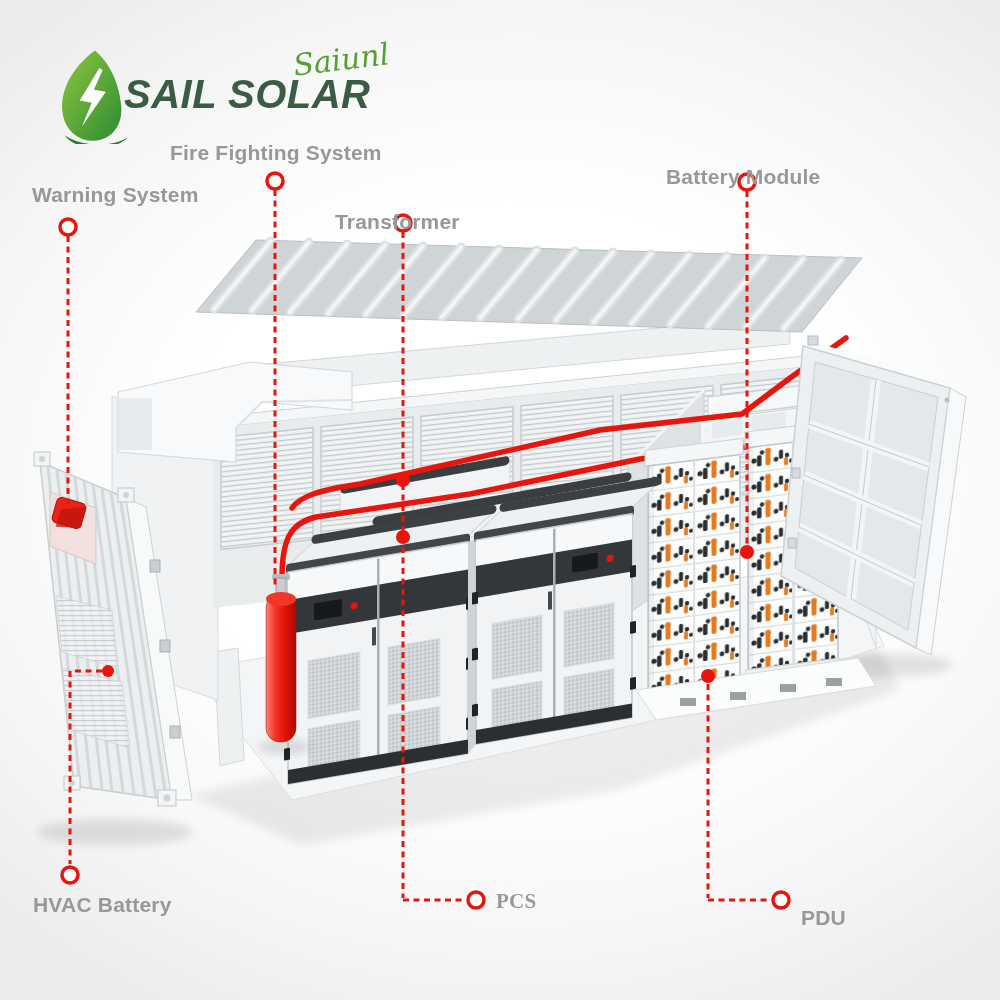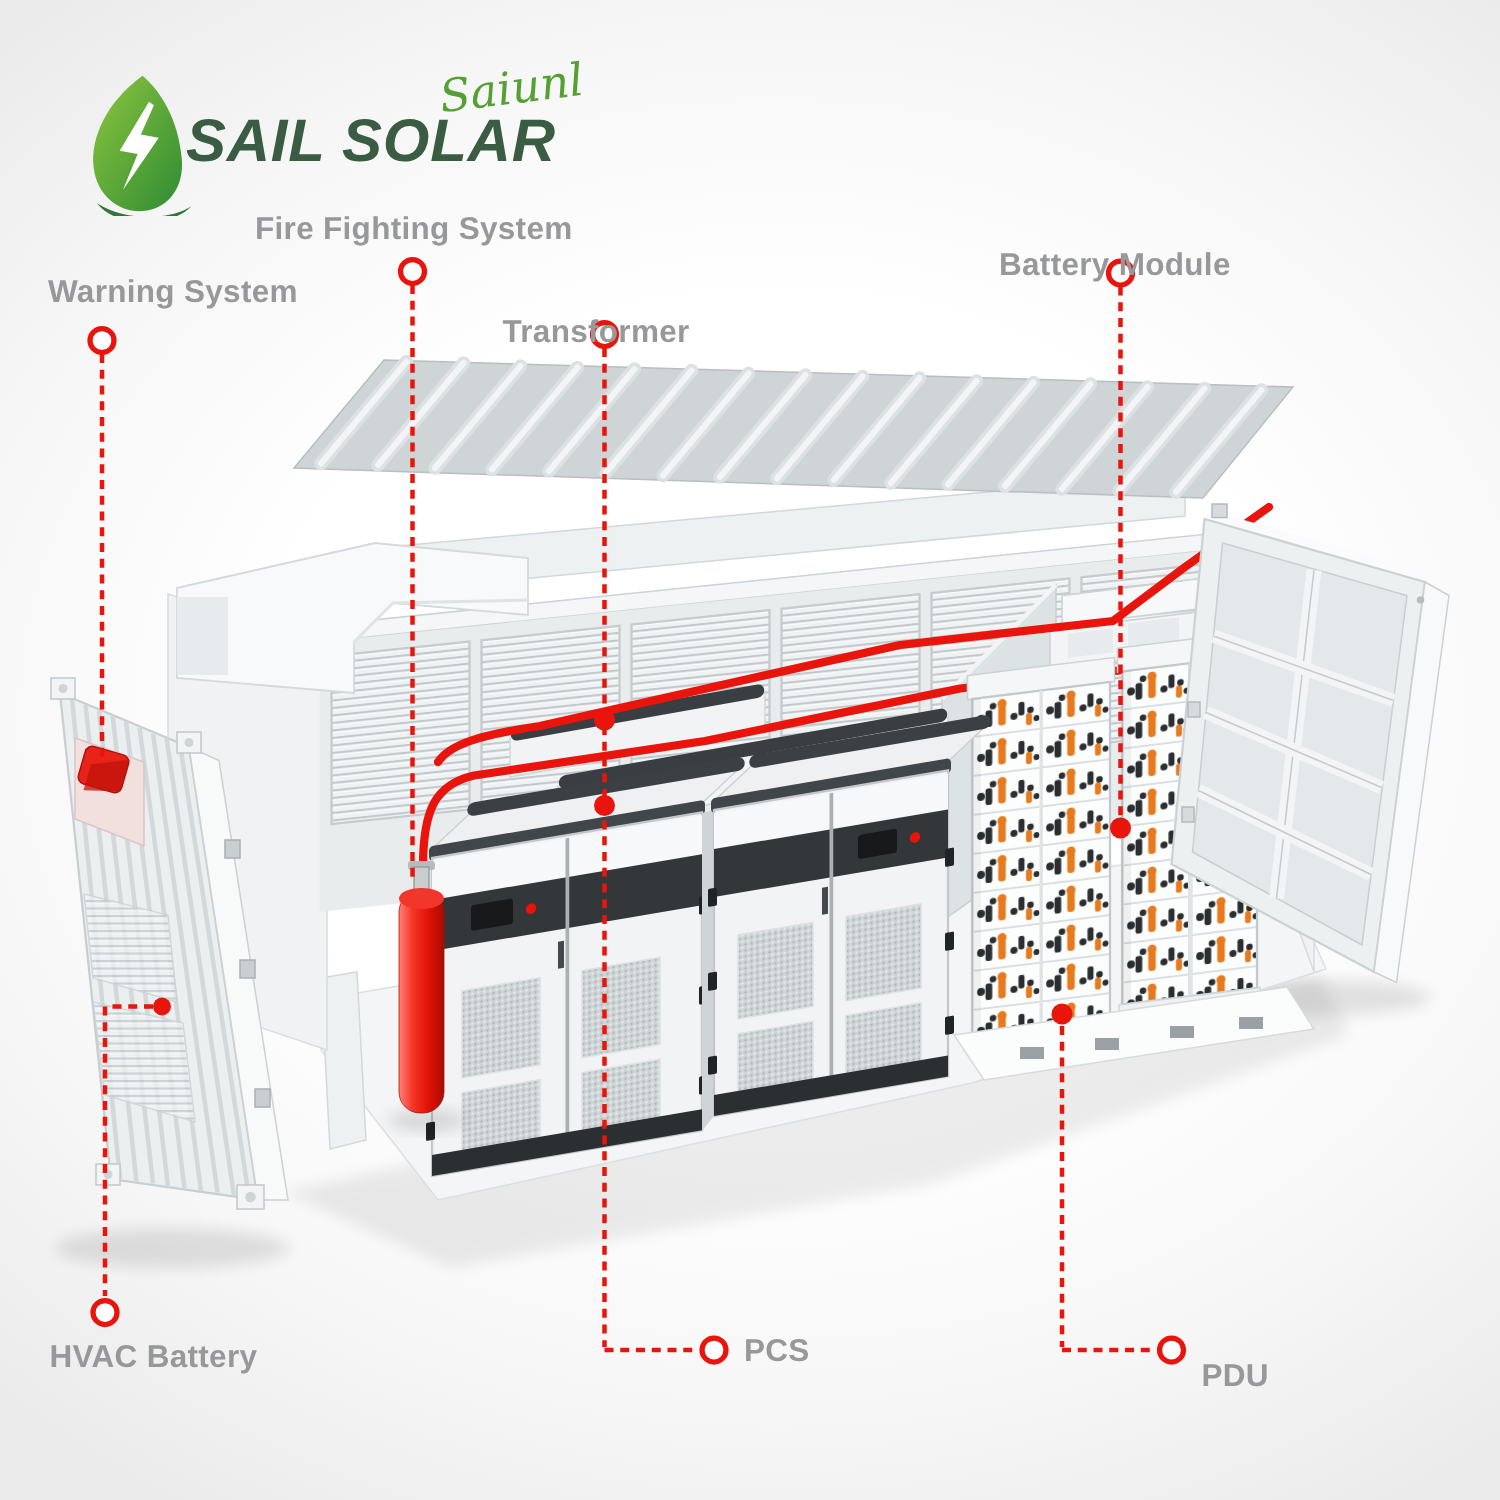--- a/index.html
+++ b/index.html
@@ -321,16 +321,16 @@
   <path d="M12,84 C28,95 56,95 70,86 C58,99 24,100 12,84 Z" fill="#2f7a33"></path>
 </svg>
 <div class="brand">SAIL SOLAR</div>
 <div class="script">Saiunl</div>
 
 <div class="lbl" style="left:170px;top:141px;">Fire Fighting System</div>
 <div class="lbl" style="left:32px;top:183px;text-align:right;">Warning System</div>
 <div class="lbl" style="left:335px;top:184px;margin-top:26px;">Transformer</div>
 <div class="lbl" style="left:666px;top:141px;margin-top:24px;">Battery Module</div>
 <div class="lbl" style="left:33px;top:893px;">HVAC Battery</div>
-<div class="lbl" style="left:496px;top:889px;">PCS</div>
+<div class="lbl" style="left:496px;top:889px;font-family:Liberation Serif, serif;">PCS</div>
 <div class="lbl" style="left:801px;top:906px;">PDU</div>
 
 </div>
 
 </body></html>

